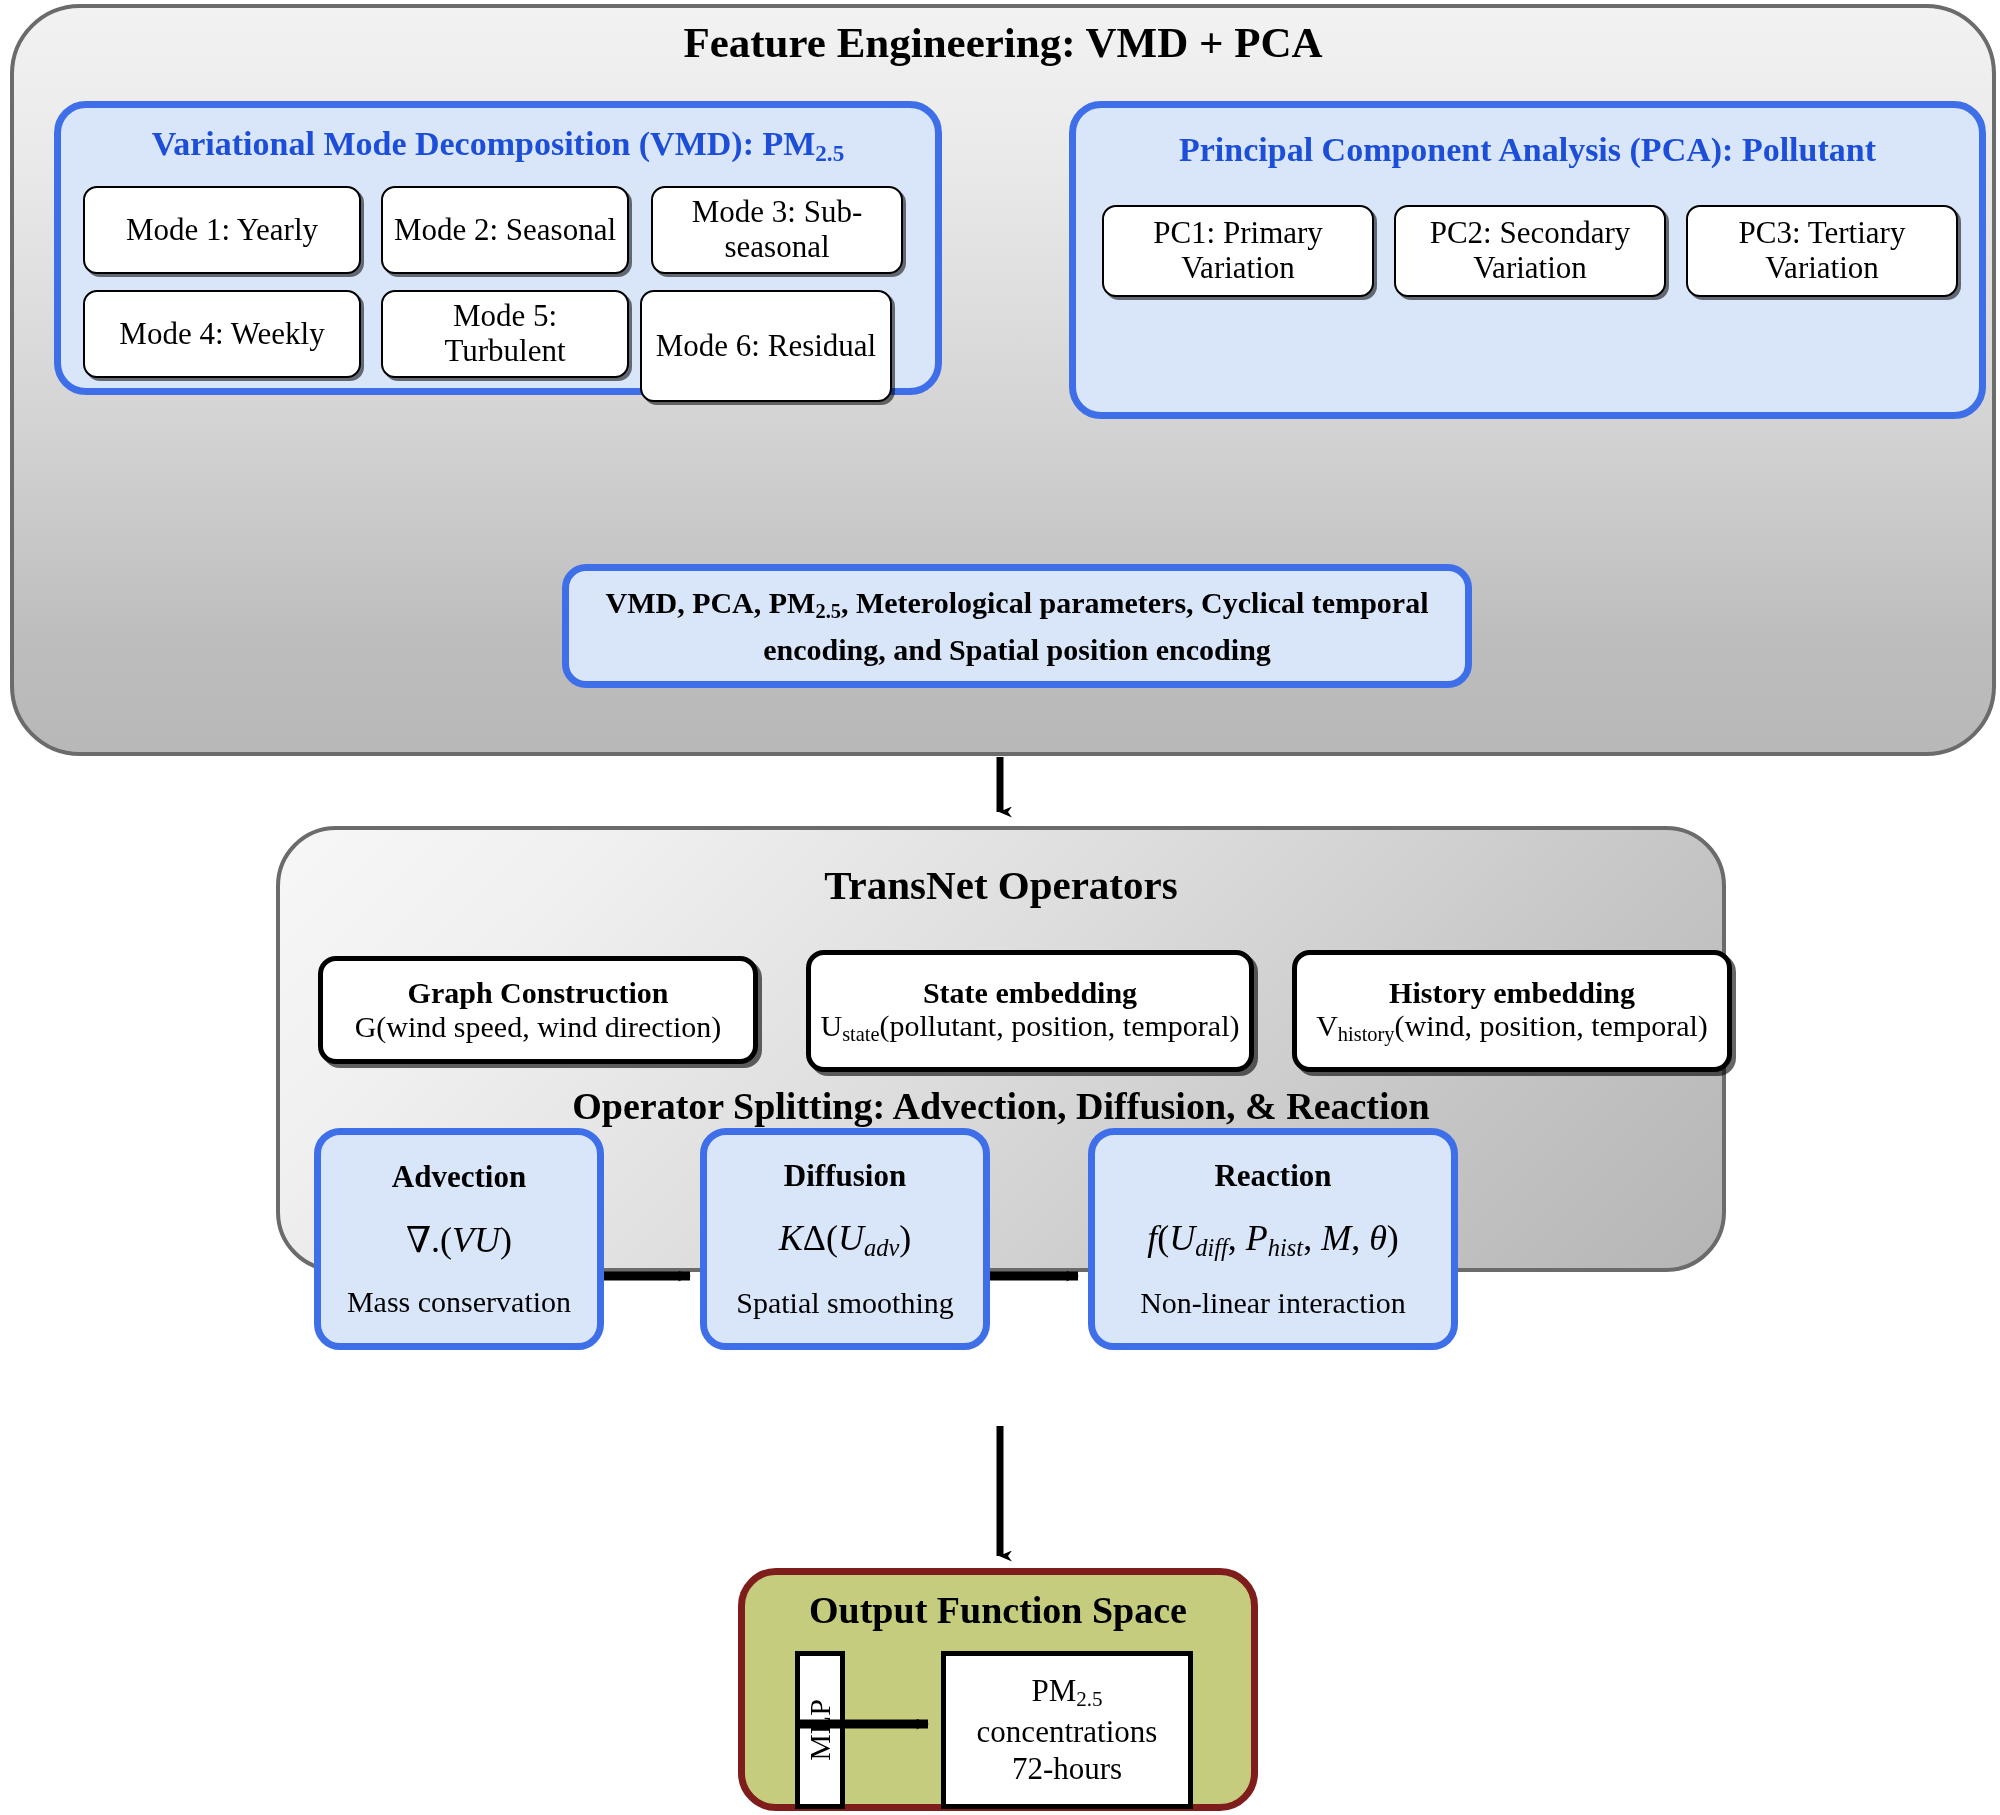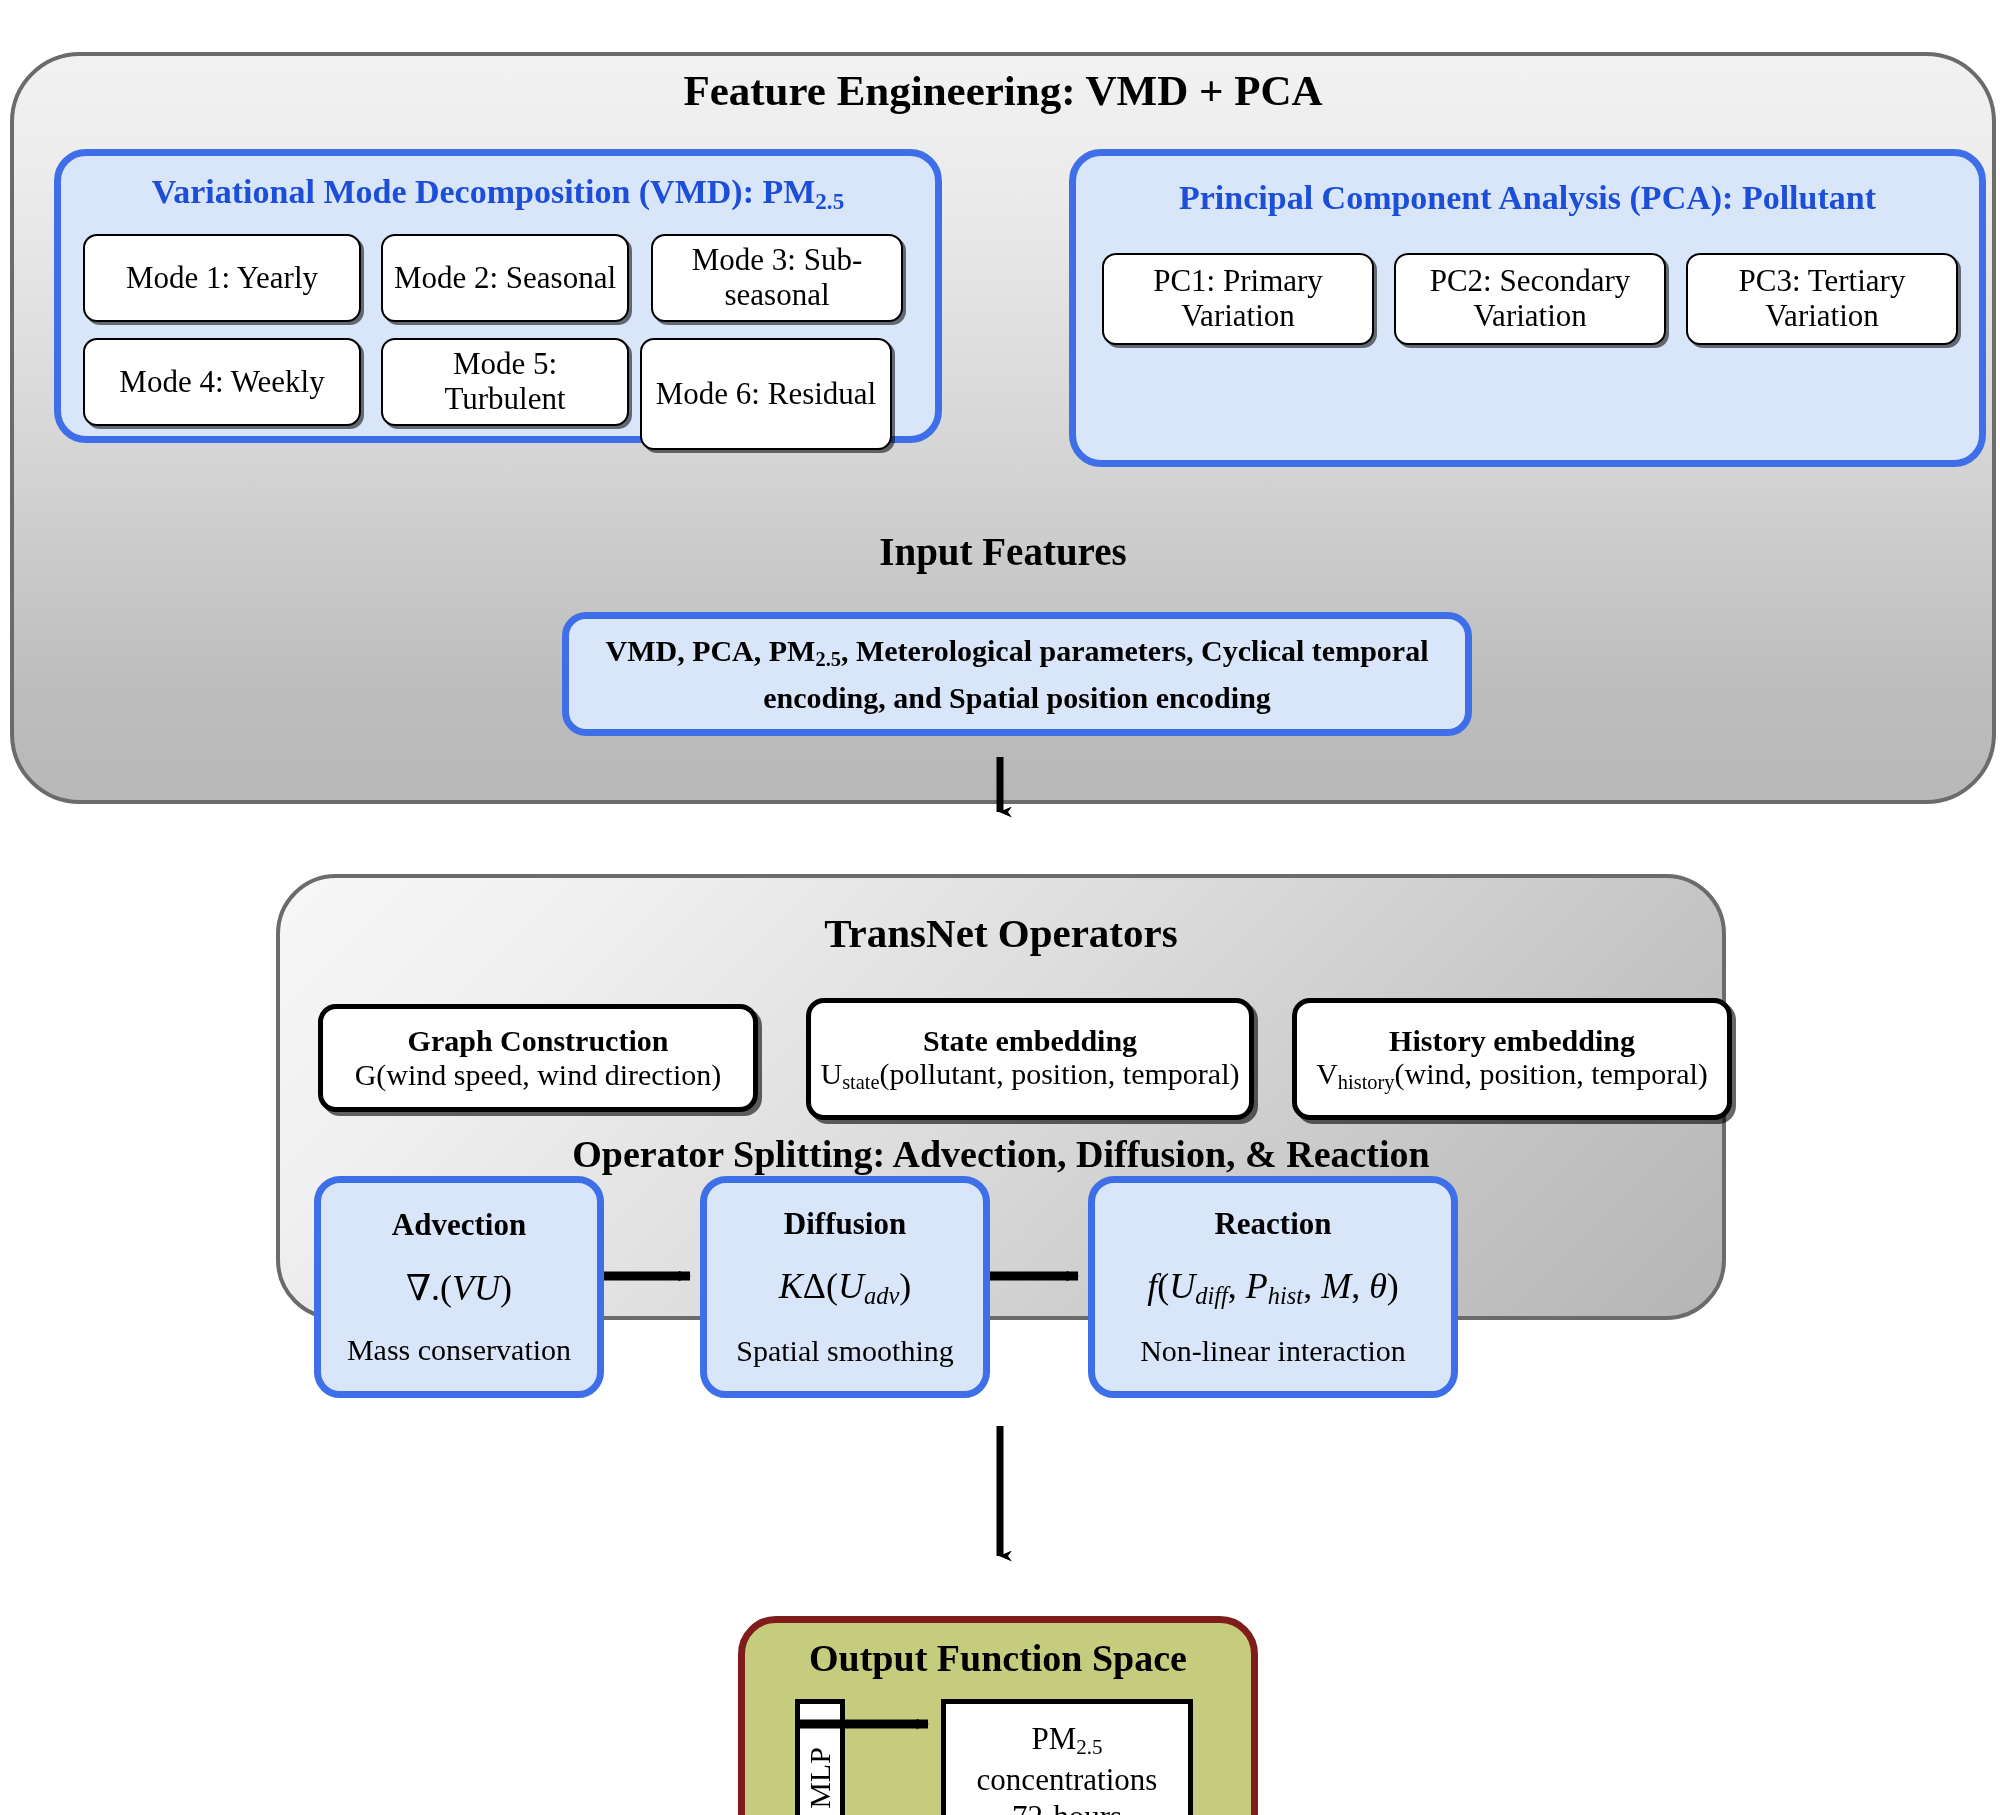--- a/index.html
+++ b/index.html
@@ -14,21 +14,20 @@
     position: relative;
     overflow: hidden;
   }
 
   
   .panel {
     position: absolute;
     box-sizing: border-box;
     border: 4px solid #6b6b6b;
     border-radius: 60px;
-    margin-top: 48px;
   }
   #feature-panel {
     left: 10px;
     top: 4px;
     width: 1986px;
     height: 752px;
     border-radius: 70px;
     background: linear-gradient(to bottom, #f2f2f2 0%, #eaeaea 20%, #d4d4d4 55%, #bdbdbd 85%, #b8b8b8 100%);
   }
   #transnet-panel {
@@ -294,21 +293,20 @@
   </div>
 
   <div class="bluegroup" id="pca-group">
     <div class="group-heading" id="pca-heading">Principal Component Analysis (PCA): Pollutant</div>
 
     <div class="whitebox" style="left:26px; top:97px; width:272px; height:92px;">PC1: Primary Variation</div>
     <div class="whitebox" style="left:318px; top:97px; width:272px; height:92px;">PC2: Secondary Variation</div>
     <div class="whitebox" style="left:610px; top:97px; width:272px; height:92px;">PC3: Tertiary Variation</div>
   </div>
 
-  <div id="input-features-title">Input Features</div>
 
   <div id="input-box">
     <div>
       <span>VMD, PCA, PM</span><sub>2.5</sub><span>, Meterological parameters, Cyclical temporal</span><br>
       <span>encoding, and Spatial position encoding</span>
     </div>
   </div>
 </div>
 
 <div class="panel" id="transnet-panel">

